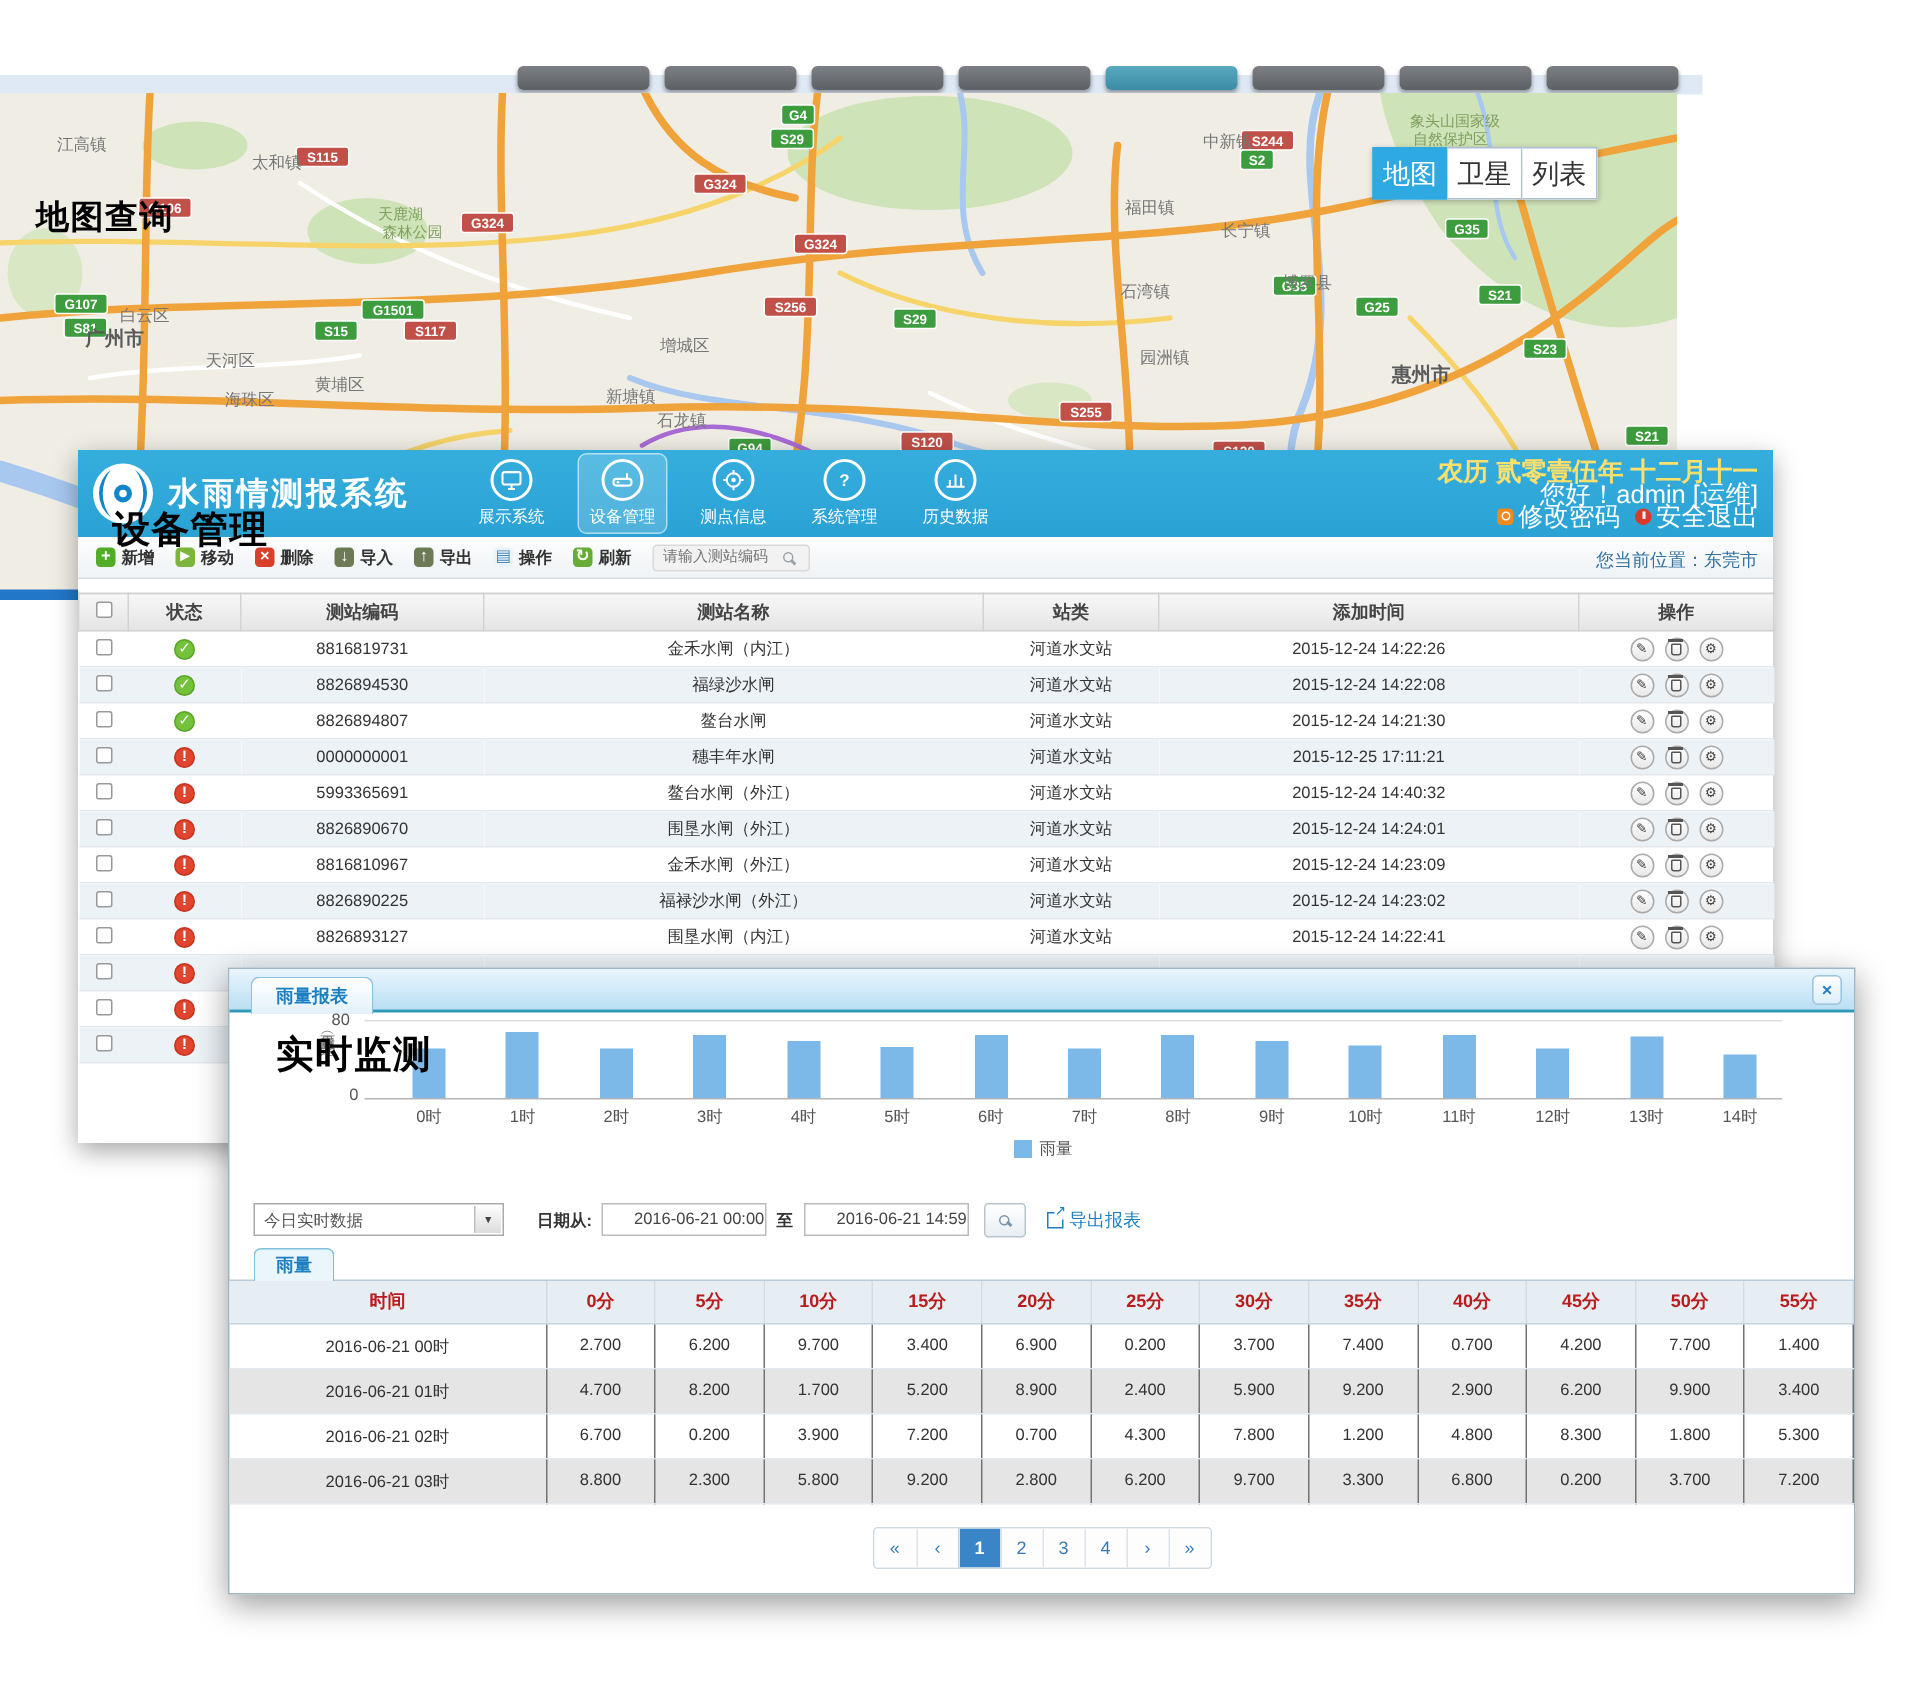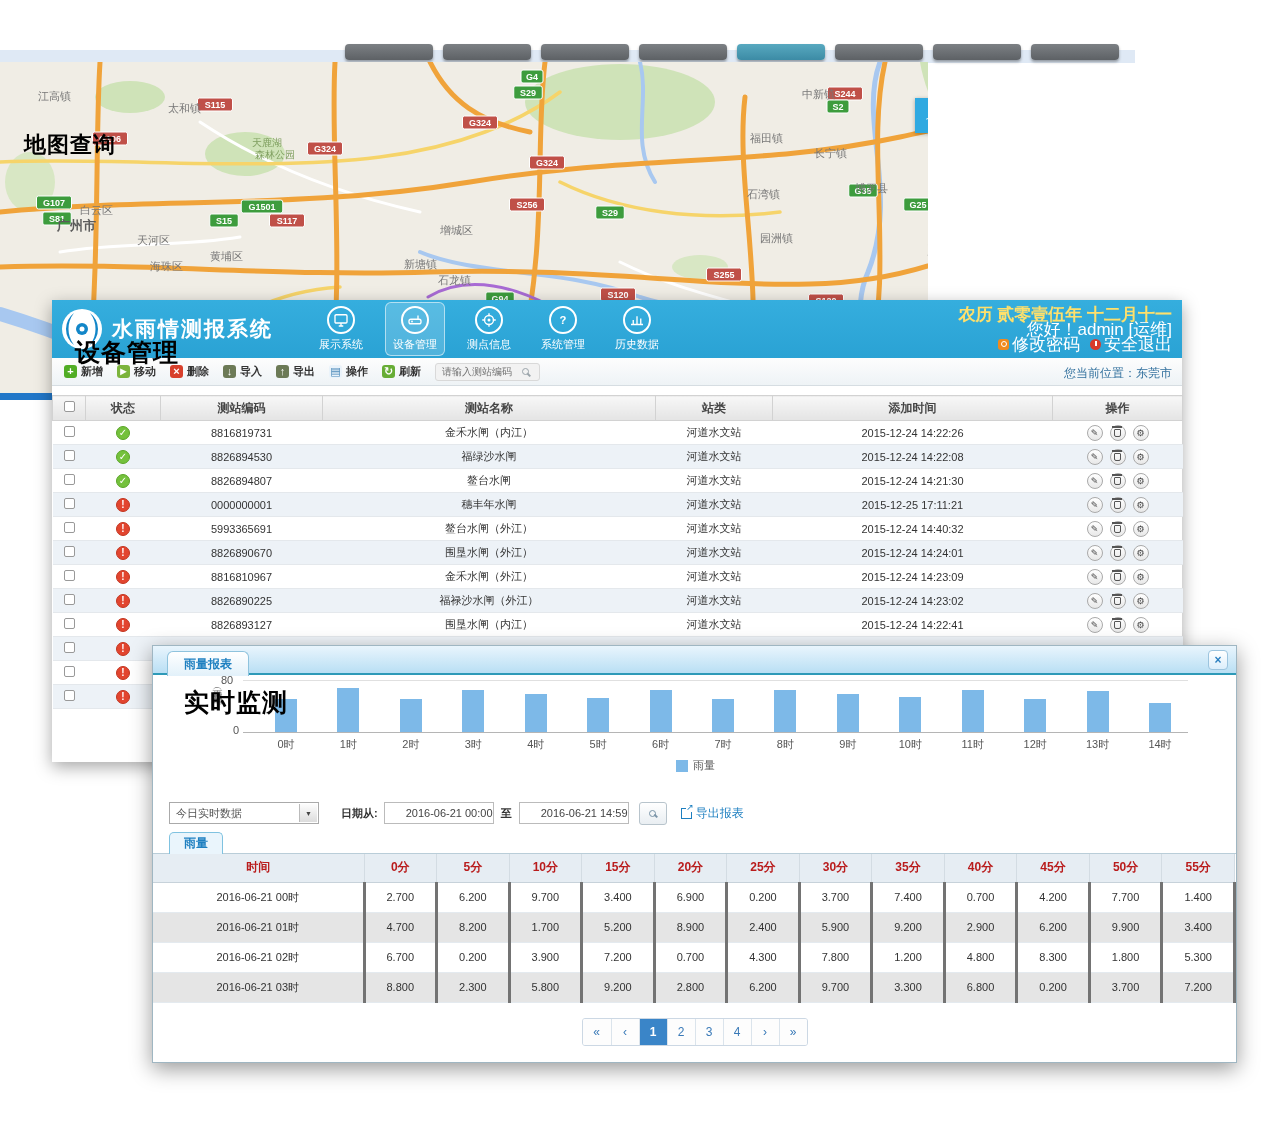--- a/index.html
+++ b/index.html
@@ -7,25 +7,25 @@
     font-family:"Liberation Sans","DejaVu Sans",sans-serif; }
   #stage { position:relative; width:1285px; height:1125px; background:#fff; }
 
   
   .top-strip { position:absolute; left:0; top:50px; width:1135px; height:13px; background:#dfe9f5; }
   .wbtn { position:absolute; top:-6px; width:88px; height:16px; border-radius:4px;
     background:linear-gradient(#7c8084,#5d6165); box-shadow:0 2px 3px rgba(0,0,0,.35); }
   .wbtn-active { background:linear-gradient(#58a9c0,#3c8ba5); }
 
   
-  .map-wrap { position:absolute; left:0; top:62px; width:928px; height:333px; background:#14b8a6; overflow:hidden; box-shadow:inset 6px 0 8px -6px rgba(0,0,0,.4); }
+  .map-wrap { position:absolute; left:0; top:62px; width:1118px; height:333px; background:#14b8a6; overflow:hidden; box-shadow:inset 6px 0 8px -6px rgba(0,0,0,.4); }
   .map-blue-edge { position:absolute; left:0; top:393px; width:52px; height:7px; background:#2277c8; }
   .map-controls { position:absolute; left:915px; top:36px; display:flex; z-index:3; box-shadow:0 1px 4px rgba(0,0,0,.3); }
   .map-btn { width:50px; height:35px; background:#fff; border:1px solid #aebfd4; border-left:none;
-    font-size:14px; color:#333; display:flex; align-items:center; justify-content:center; cursor:pointer;font-style:italic; }
+    font-size:18px; color:#333; display:flex; align-items:center; justify-content:center; cursor:pointer; }
   .map-btn:first-child { border-left:1px solid #aebfd4; }
   .map-btn.active { background:#2fa9e1; border-color:#2fa9e1; color:#fff; }
 
   .overlay-label { position:absolute; color:#000; font-weight:bold; z-index:9; letter-spacing:1px; }
   #lbl-map { left:24px; top:68px; font-size:22px; }
   #lbl-device { left:23px; top:36px; font-size:25px; }
   #lbl-realtime { left:31px; top:40px; font-size:25px; }
 
   
   .device-panel { position:absolute; left:52px; top:300px; width:1130px; height:462px; background:#fff;
@@ -96,21 +96,21 @@
   .y-max { position:absolute; left:68px; top:-6px; width:18px; font-size:11px; color:#555; }
   .y-min { position:absolute; left:68px; top:44px; width:18px; text-align:right; font-size:11px; color:#555; }
   .plot { position:absolute; left:90px; top:0; width:945px; height:53px; border-top:1px solid #e0e0e0; border-bottom:1px solid #b5b5b5; }
   .bar { position:absolute; bottom:0; width:22px; background:#7db9e8; }
   .bar-xlabel { position:absolute; top:56px; width:40px; text-align:center; font-size:11px; color:#555; }
   .legend { position:absolute; left:0; top:112px; width:1085px; display:flex; align-items:center; justify-content:center; gap:5px;
     font-size:11px; color:#555; }
   .legend-swatch { width:12px; height:12px; background:#7db9e8; display:inline-block; }
 
   .rp-filter { position:absolute; left:16px; top:155px; width:1053px; height:24px; display:flex; align-items:center; font-size:11px; color:#333; }
-  .sel { width:150px; height:22px; border:1px solid #aaa; background:#fff; display:flex; align-items:center; position:relative; }
+  .sel { width:167px; height:22px; border:1px solid #aaa; background:#fff; display:flex; align-items:center; position:relative; }
   .sel-text { padding-left:6px; color:#555; font-size:11px; }
   .sel-btn { position:absolute; right:1px; top:1px; width:18px; height:18px; background:linear-gradient(#fdfdfd,#dcdcdc);
     border-left:1px solid #bbb; display:flex; align-items:center; justify-content:center; font-size:7px; color:#444; }
   .flabel { font-weight:bold; margin:0 6px 0 22px; }
   .dinput { height:22px; border:1px solid #bbb; font-size:11px; color:#444; padding-left:21px; width:110px;
     font-family:"Liberation Sans","DejaVu Sans",sans-serif; }
   .zhi { margin:0 7px; font-weight:bold; }
   .sbtn { width:28px; height:23px; border:1px solid #b8c4cc; border-radius:3px; background:linear-gradient(#fff,#e9eef2);
     display:flex; align-items:center; justify-content:center; margin-left:10px; cursor:pointer; }
   .sbtn .loupe { border-color:#7a94a8; } .sbtn .loupe::after { background:#7a94a8; }
@@ -121,21 +121,21 @@
   .rp-subtab { position:absolute; left:16px; top:186px; height:22px; padding:0 14px; background:#eaf5fc; border:1px solid #7fc2e0;
     border-bottom:none; border-radius:5px 5px 0 0; font-size:12px; font-weight:bold; color:#1d7fc0;
     display:flex; align-items:center; z-index:2; }
   .rp-subtab-line { position:absolute; left:0; top:207px; width:1083px; border-top:1px solid #b9cdd8; }
 
   table.rain { position:absolute; left:0; top:208px; width:1083px; border-collapse:collapse; table-layout:fixed;
     font-size:11px; color:#333; }
   table.rain col.t0 { width:211px; }
   table.rain th { background:#e6edf3; border-right:1px solid #d3dce3; border-bottom:1px solid #c7d2da; height:28px;
     font-size:12px; font-weight:bold; color:#b91c1c; }
-  table.rain td { height:30px; text-align:center; border-right:3px solid #737373; border-bottom:1px solid #e4eaef; }
+  table.rain td { height:30px; text-align:center; border-right:1px solid #737373; border-bottom:1px solid #e4eaef; }
   table.rain tr.alt td { background:#e5e5e5; }
 
   .pagination { position:absolute; left:0; top:372px; width:1083px; display:flex; justify-content:center; }
   .pg-group { display:flex; border:1px solid #ccd8e4; border-radius:3px; overflow:hidden; }
   .pg { width:28px; height:26px; display:flex; align-items:center; justify-content:center; font-size:12px; color:#3a7ab8;
     border-left:1px solid #dbe4ec; background:#fdfdfd; cursor:pointer; }
   .pg:first-child { border-left:none; }
   .pg-active { background:#3a85c8; color:#fff; font-weight:bold; }
 </style>
 </head>

